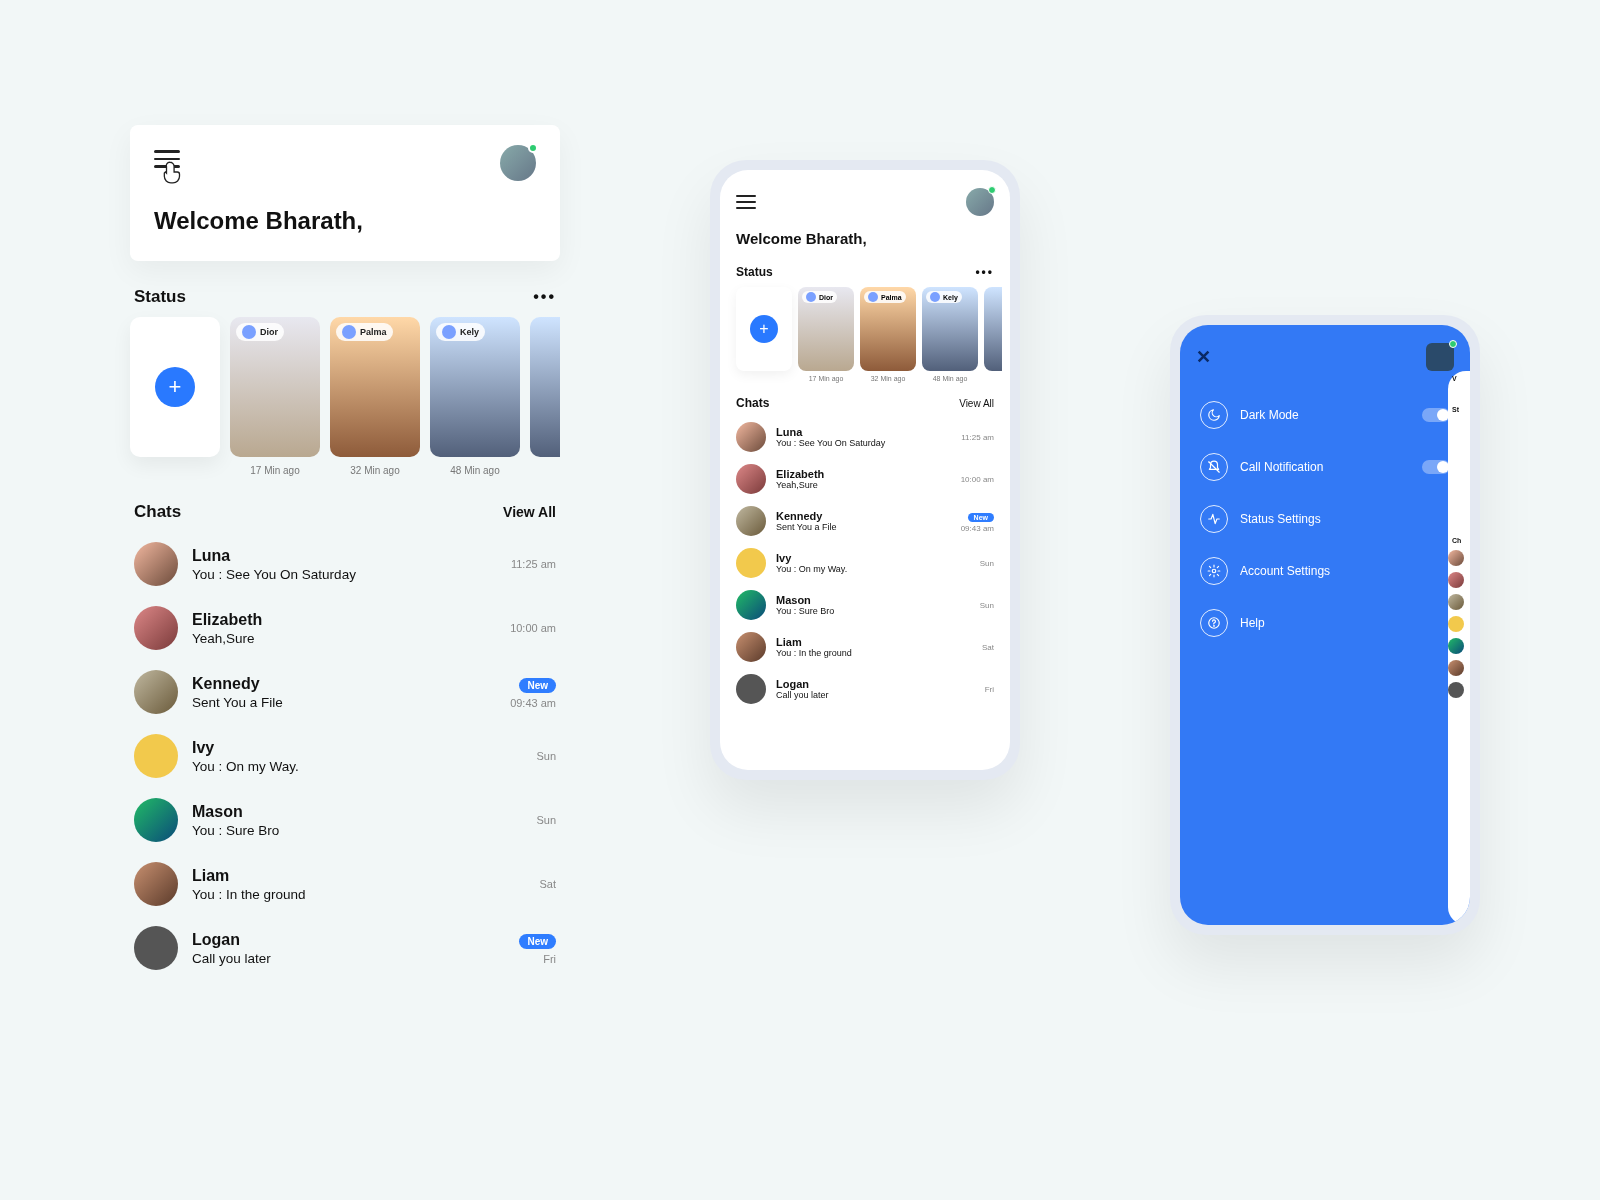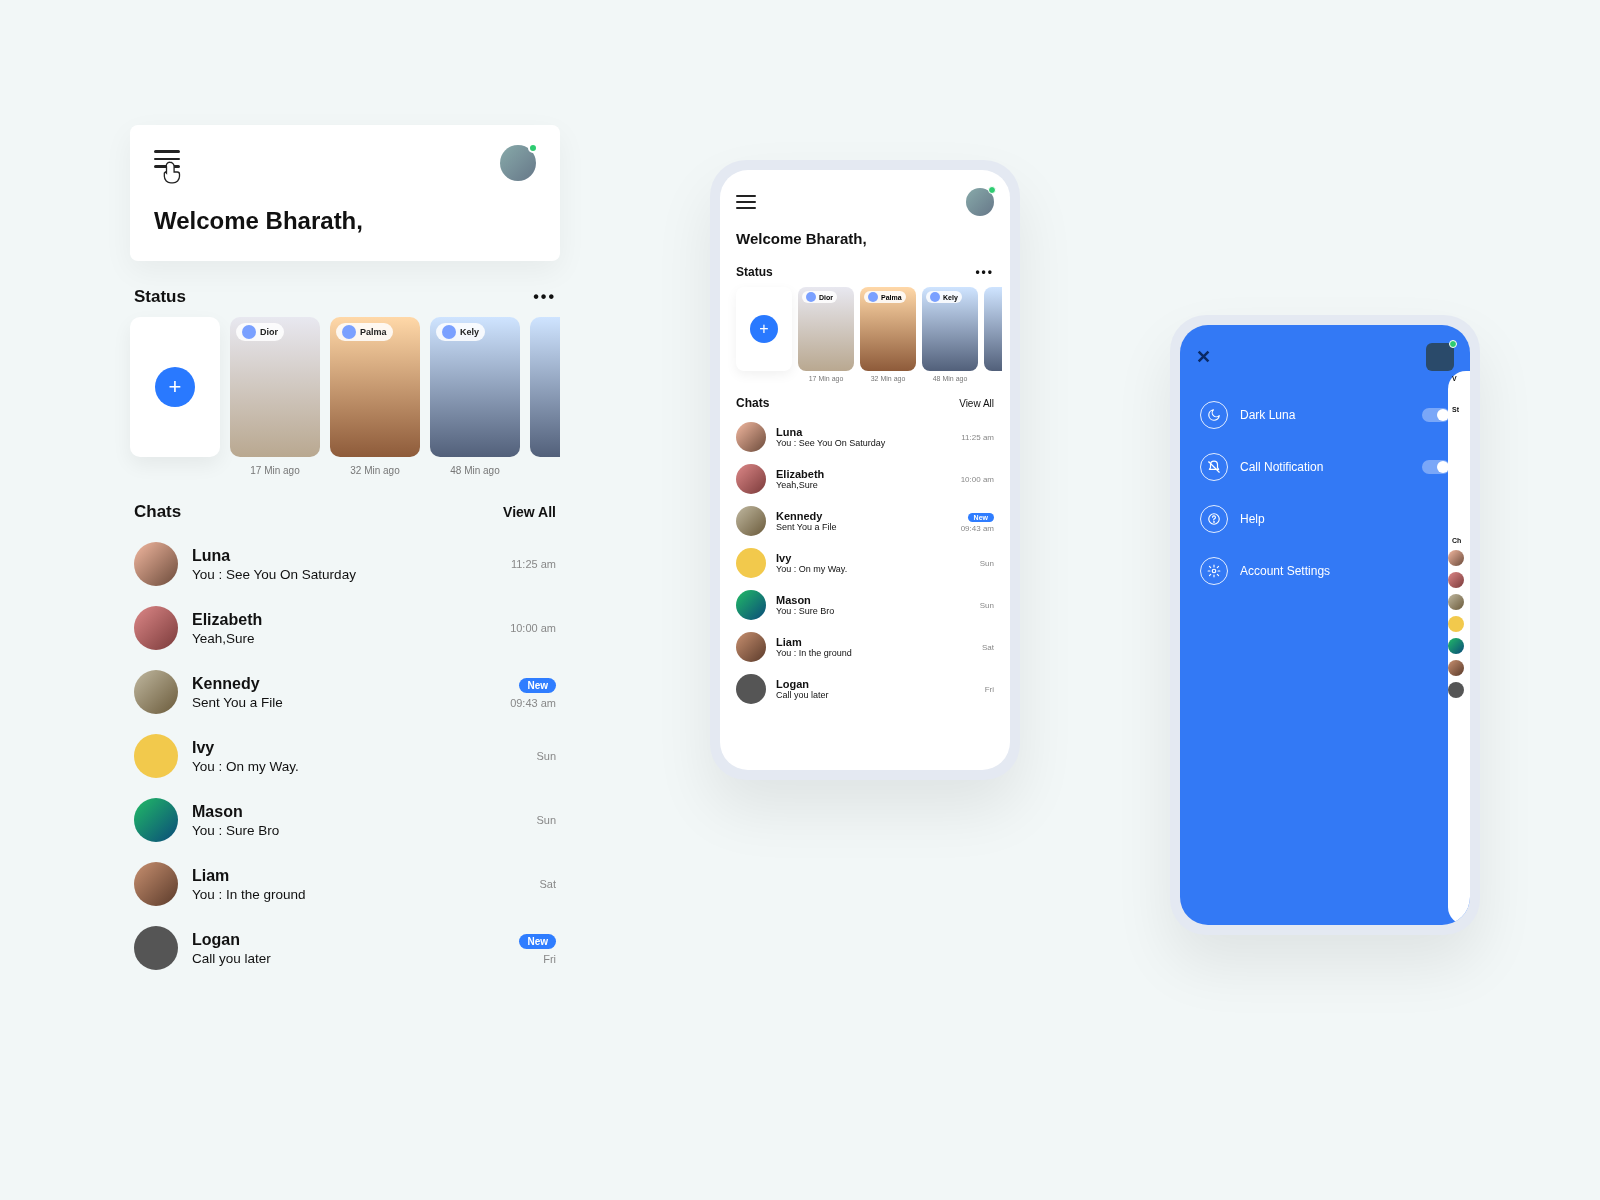--- a/index.html
+++ b/index.html
@@ -395,49 +395,57 @@
           </div>
       </div>
 
       <div class="menu3">
         <div class="mi3">
           <div class="ico3">
               <svg viewBox="0 0 24 24">
                 <path d="M21 13A9 9 0 1 1 11 3a7 7 0 0 0 10 10Z"></path>
               </svg>
             </div>
-          <div class="lbl3">Dark Luna</div>
+          <div class="lbl3">Dark Mode</div>
           <div class="tgl3"></div>
         </div>
         <div class="mi3">
           <div class="ico3">
               <svg viewBox="0 0 24 24">
                 <path d="M18 8a6 6 0 0 0-12 0v5l-2 3h16l-2-3Z"></path>
                 <path d="M3 3l18 18"></path>
               </svg>
             </div>
           <div class="lbl3">Call Notification</div>
           <div class="tgl3"></div>
+        </div>
+        <div class="mi3">
+          <div class="ico3">
+              <svg viewBox="0 0 24 24">
+                <path d="M3 12h4l3-8 4 16 3-8h4"></path>
+              </svg>
+            </div>
+          <div class="lbl3">Status Settings</div>
+        </div>
+        <div class="mi3">
+          <div class="ico3">
+              <svg viewBox="0 0 24 24">
+                <circle cx="12" cy="12" r="3"></circle>
+                <path d="M12 2v3M12 19v3M4.2 4.2l2.1 2.1M17.7 17.7l2.1 2.1M2 12h3M19 12h3M4.2 19.8l2.1-2.1M17.7 6.3l2.1-2.1"></path>
+              </svg>
+            </div>
+          <div class="lbl3">Account Settings</div>
         </div>
         <div class="mi3">
           <div class="ico3">
               <svg viewBox="0 0 24 24">
                 <circle cx="12" cy="12" r="9"></circle>
                 <path d="M9.5 9a2.5 2.5 0 1 1 3.5 2.3c-1 .4-1.5 1-1.5 2.2"></path>
                 <circle cx="12" cy="17" r=".6" fill="#fff"></circle>
               </svg>
             </div>
           <div class="lbl3">Help</div>
         </div>
-        <div class="mi3">
-          <div class="ico3">
-              <svg viewBox="0 0 24 24">
-                <circle cx="12" cy="12" r="3"></circle>
-                <path d="M12 2v3M12 19v3M4.2 4.2l2.1 2.1M17.7 17.7l2.1 2.1M2 12h3M19 12h3M4.2 19.8l2.1-2.1M17.7 6.3l2.1-2.1"></path>
-              </svg>
-            </div>
-          <div class="lbl3">Account Settings</div>
-        </div>
       </div>
     </div>
   </div>
 
 </div>
 
 </body></html>

